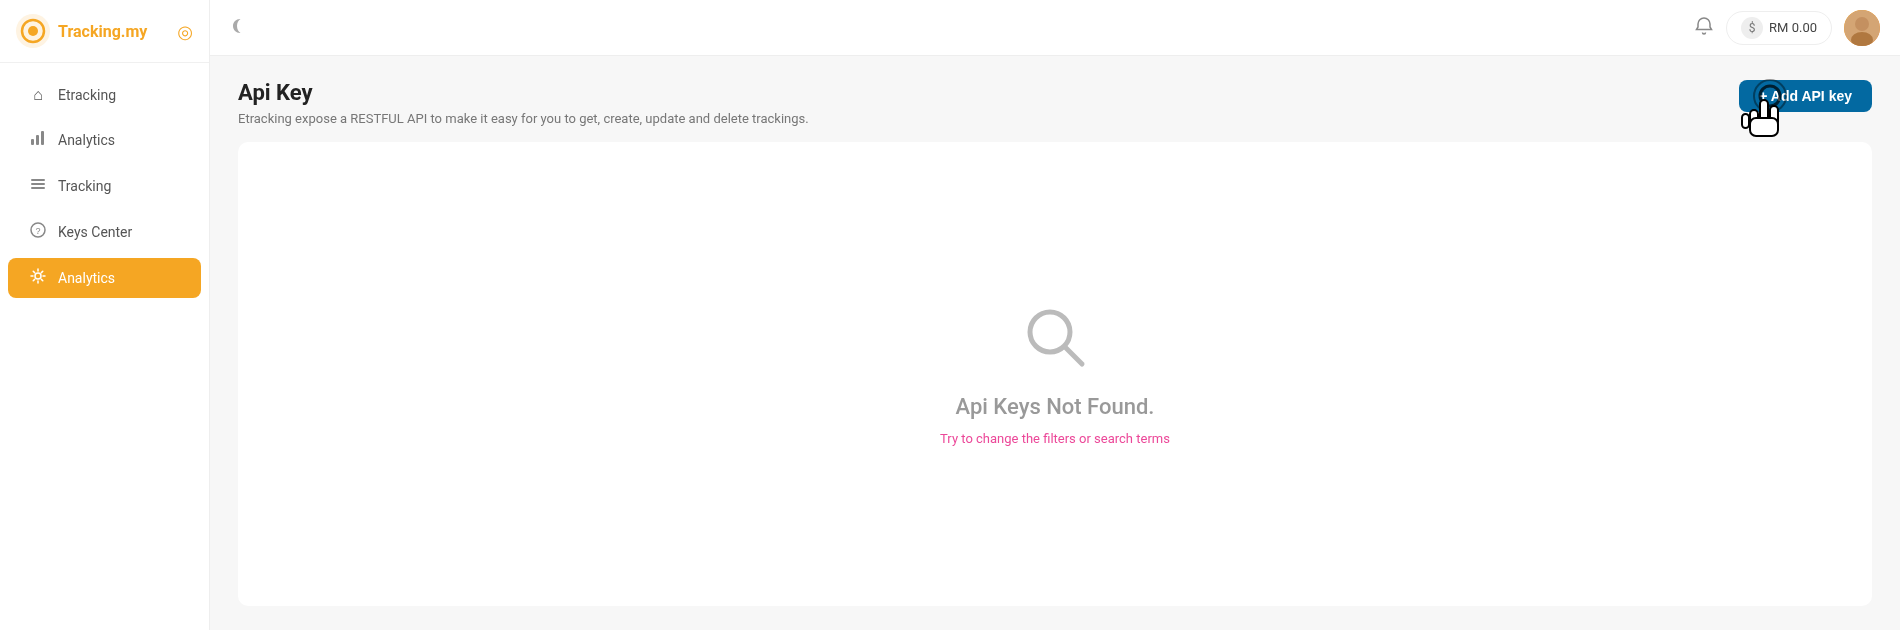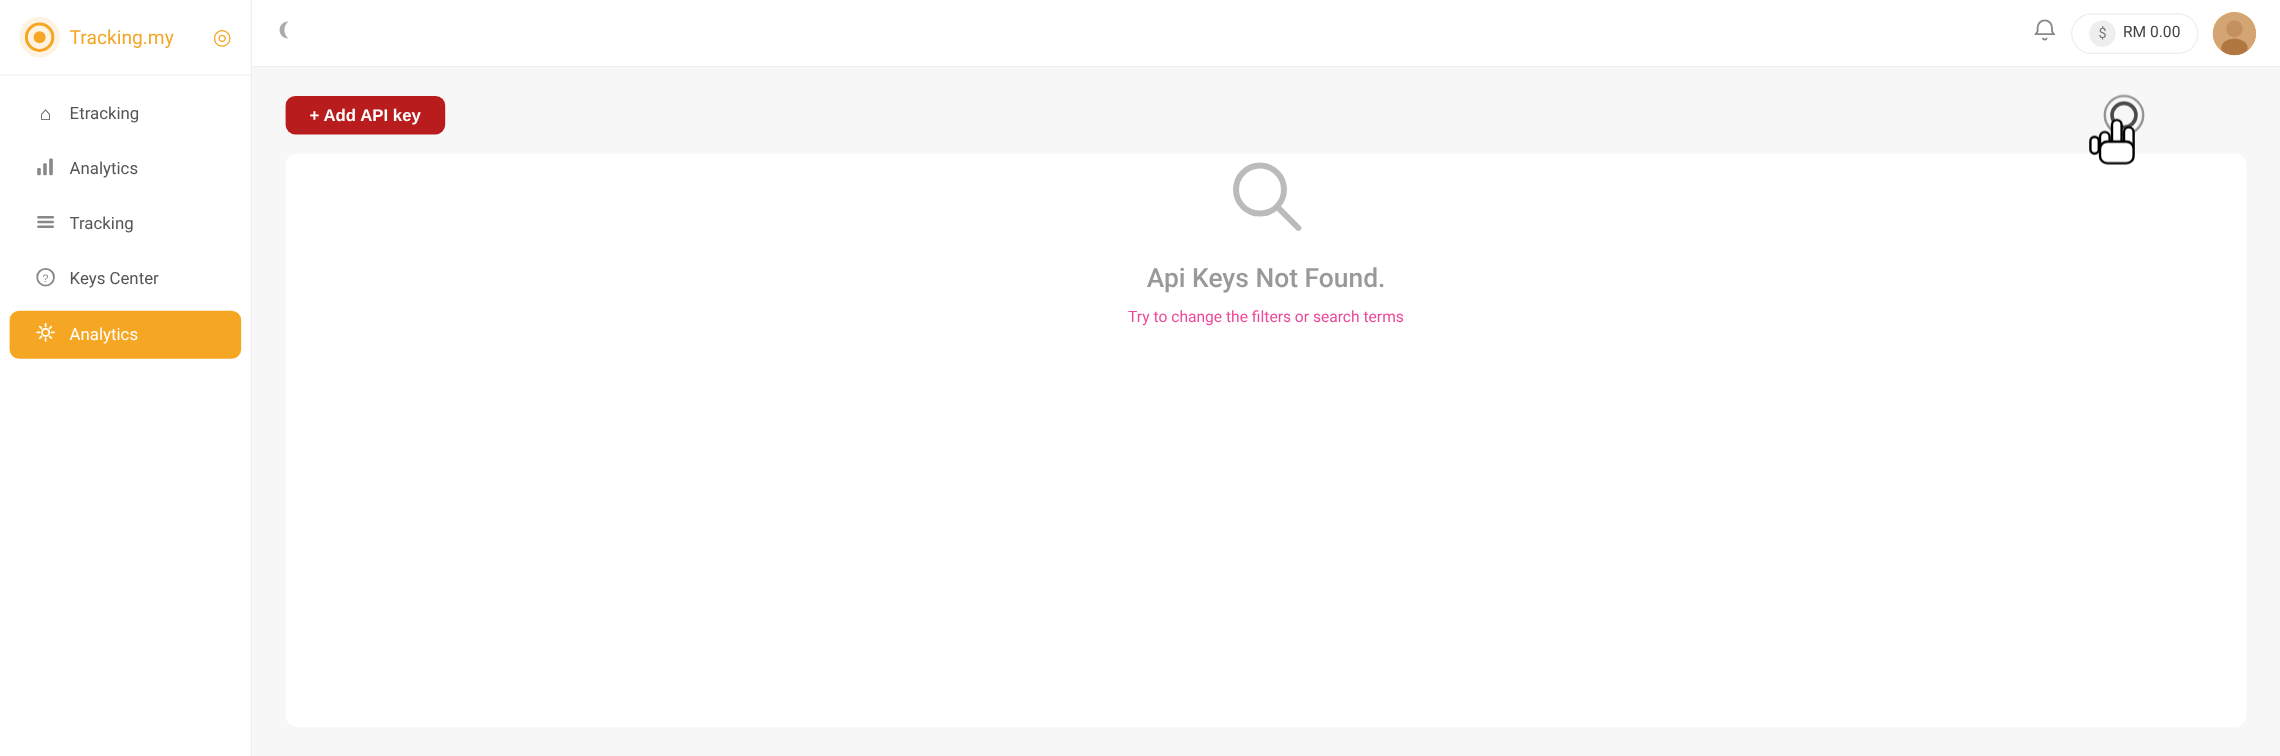--- a/index.html
+++ b/index.html
@@ -20,21 +20,21 @@
       padding: 14px 16px;
       gap: 8px;
       border-bottom: 1px solid #f0f0f0;
     }
     .logo-icon {
       width: 34px;
       height: 34px;
     }
     .logo-text {
       font-size: 16px;
-      font-weight: 400;
+      font-weight: 700;
       color: #f5a623;
     }
     .logo-target-icon {
       margin-left: auto;
       color: #f5a623;
       font-size: 18px;
     }
     .sidebar-nav {
       display: flex;
       flex-direction: column;
@@ -147,41 +147,41 @@
       font-size: 22px;
       font-weight: 700;
       color: #222;
       margin-bottom: 6px;
     }
     .page-desc {
       font-size: 13px;
       color: #777;
     }
     .add-api-btn {
-      background: #b91c1c;
+      background: #0369a1;
       color: #fff;
       border: none;
       padding: 8px 20px;
       border-radius: 8px;
       font-size: 14px;
       font-weight: 600;
       cursor: pointer;
       white-space: nowrap;
       position: relative;
     }
 
     
     .empty-card {
       background: #fff;
       border-radius: 10px;
       flex: 1;
       display: flex;
       flex-direction: column;
       align-items: center;
-      justify-content: flex-start;
+      justify-content: center;
       gap: 12px;
       min-height: 340px;
     }
     .empty-search-icon {
       color: #aaa;
       font-size: 60px;
       line-height: 1;
     }
     .empty-title {
       font-size: 22px;
@@ -284,20 +284,24 @@
       <svg width="36" height="36" viewBox="0 0 36 36">
           <circle cx="18" cy="18" r="18" fill="#d4a574"></circle>
           <circle cx="18" cy="14" r="7" fill="#c49060"></circle>
           <ellipse cx="18" cy="30" rx="11" ry="8" fill="#b07840"></ellipse>
         </svg>
     </div>
   </div>
 
   <div class="content">
     <div class="page-header">
+      <div class="page-header-left">
+        <h1 class="page-title">Api Key</h1>
+        <p class="page-desc">Etracking expose a RESTFUL API to make it easy for you to get, create, update and delete trackings.</p>
+      </div>
       <button class="add-api-btn">+ Add API key</button>
     </div>
 
     <div class="empty-card">
       <div class="empty-search-icon">
         <svg width="70" height="70" viewBox="0 0 70 70" fill="none">
           <circle cx="30" cy="30" r="20" stroke="#bbb" stroke-width="5" fill="none"></circle>
           <line x1="45" y1="45" x2="62" y2="62" stroke="#bbb" stroke-width="5" stroke-linecap="round"></line>
         </svg>
       </div>

